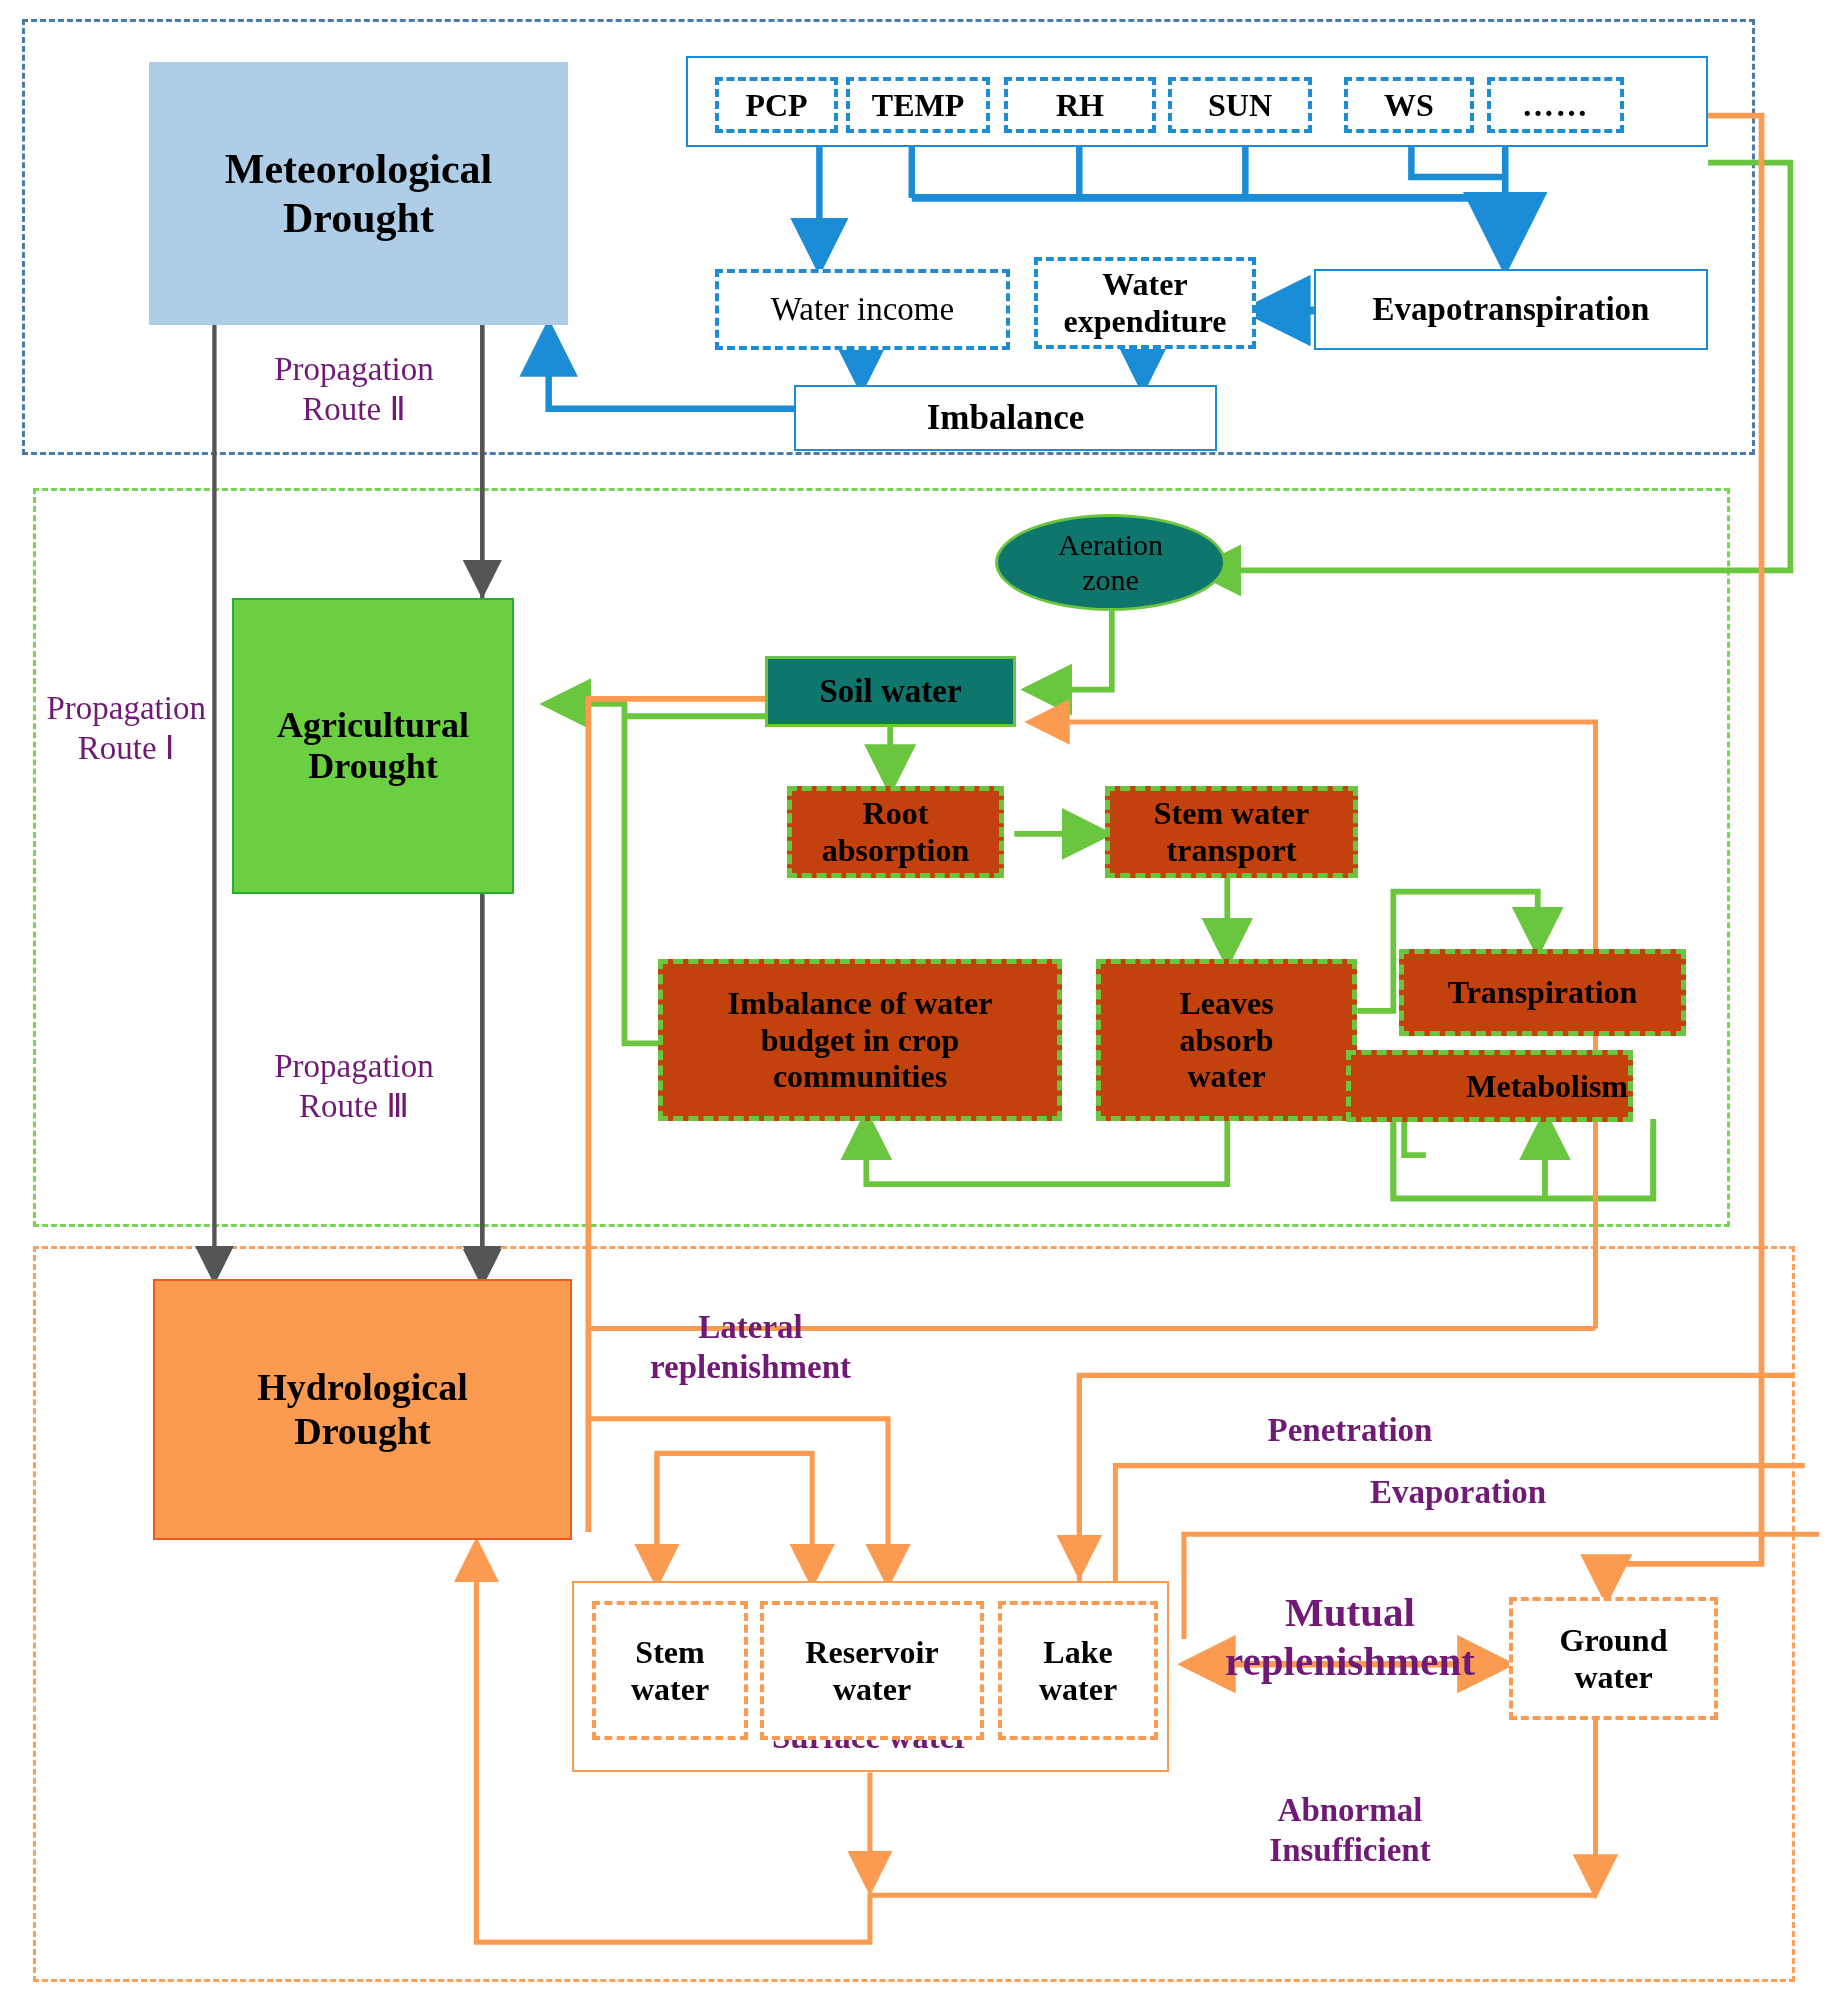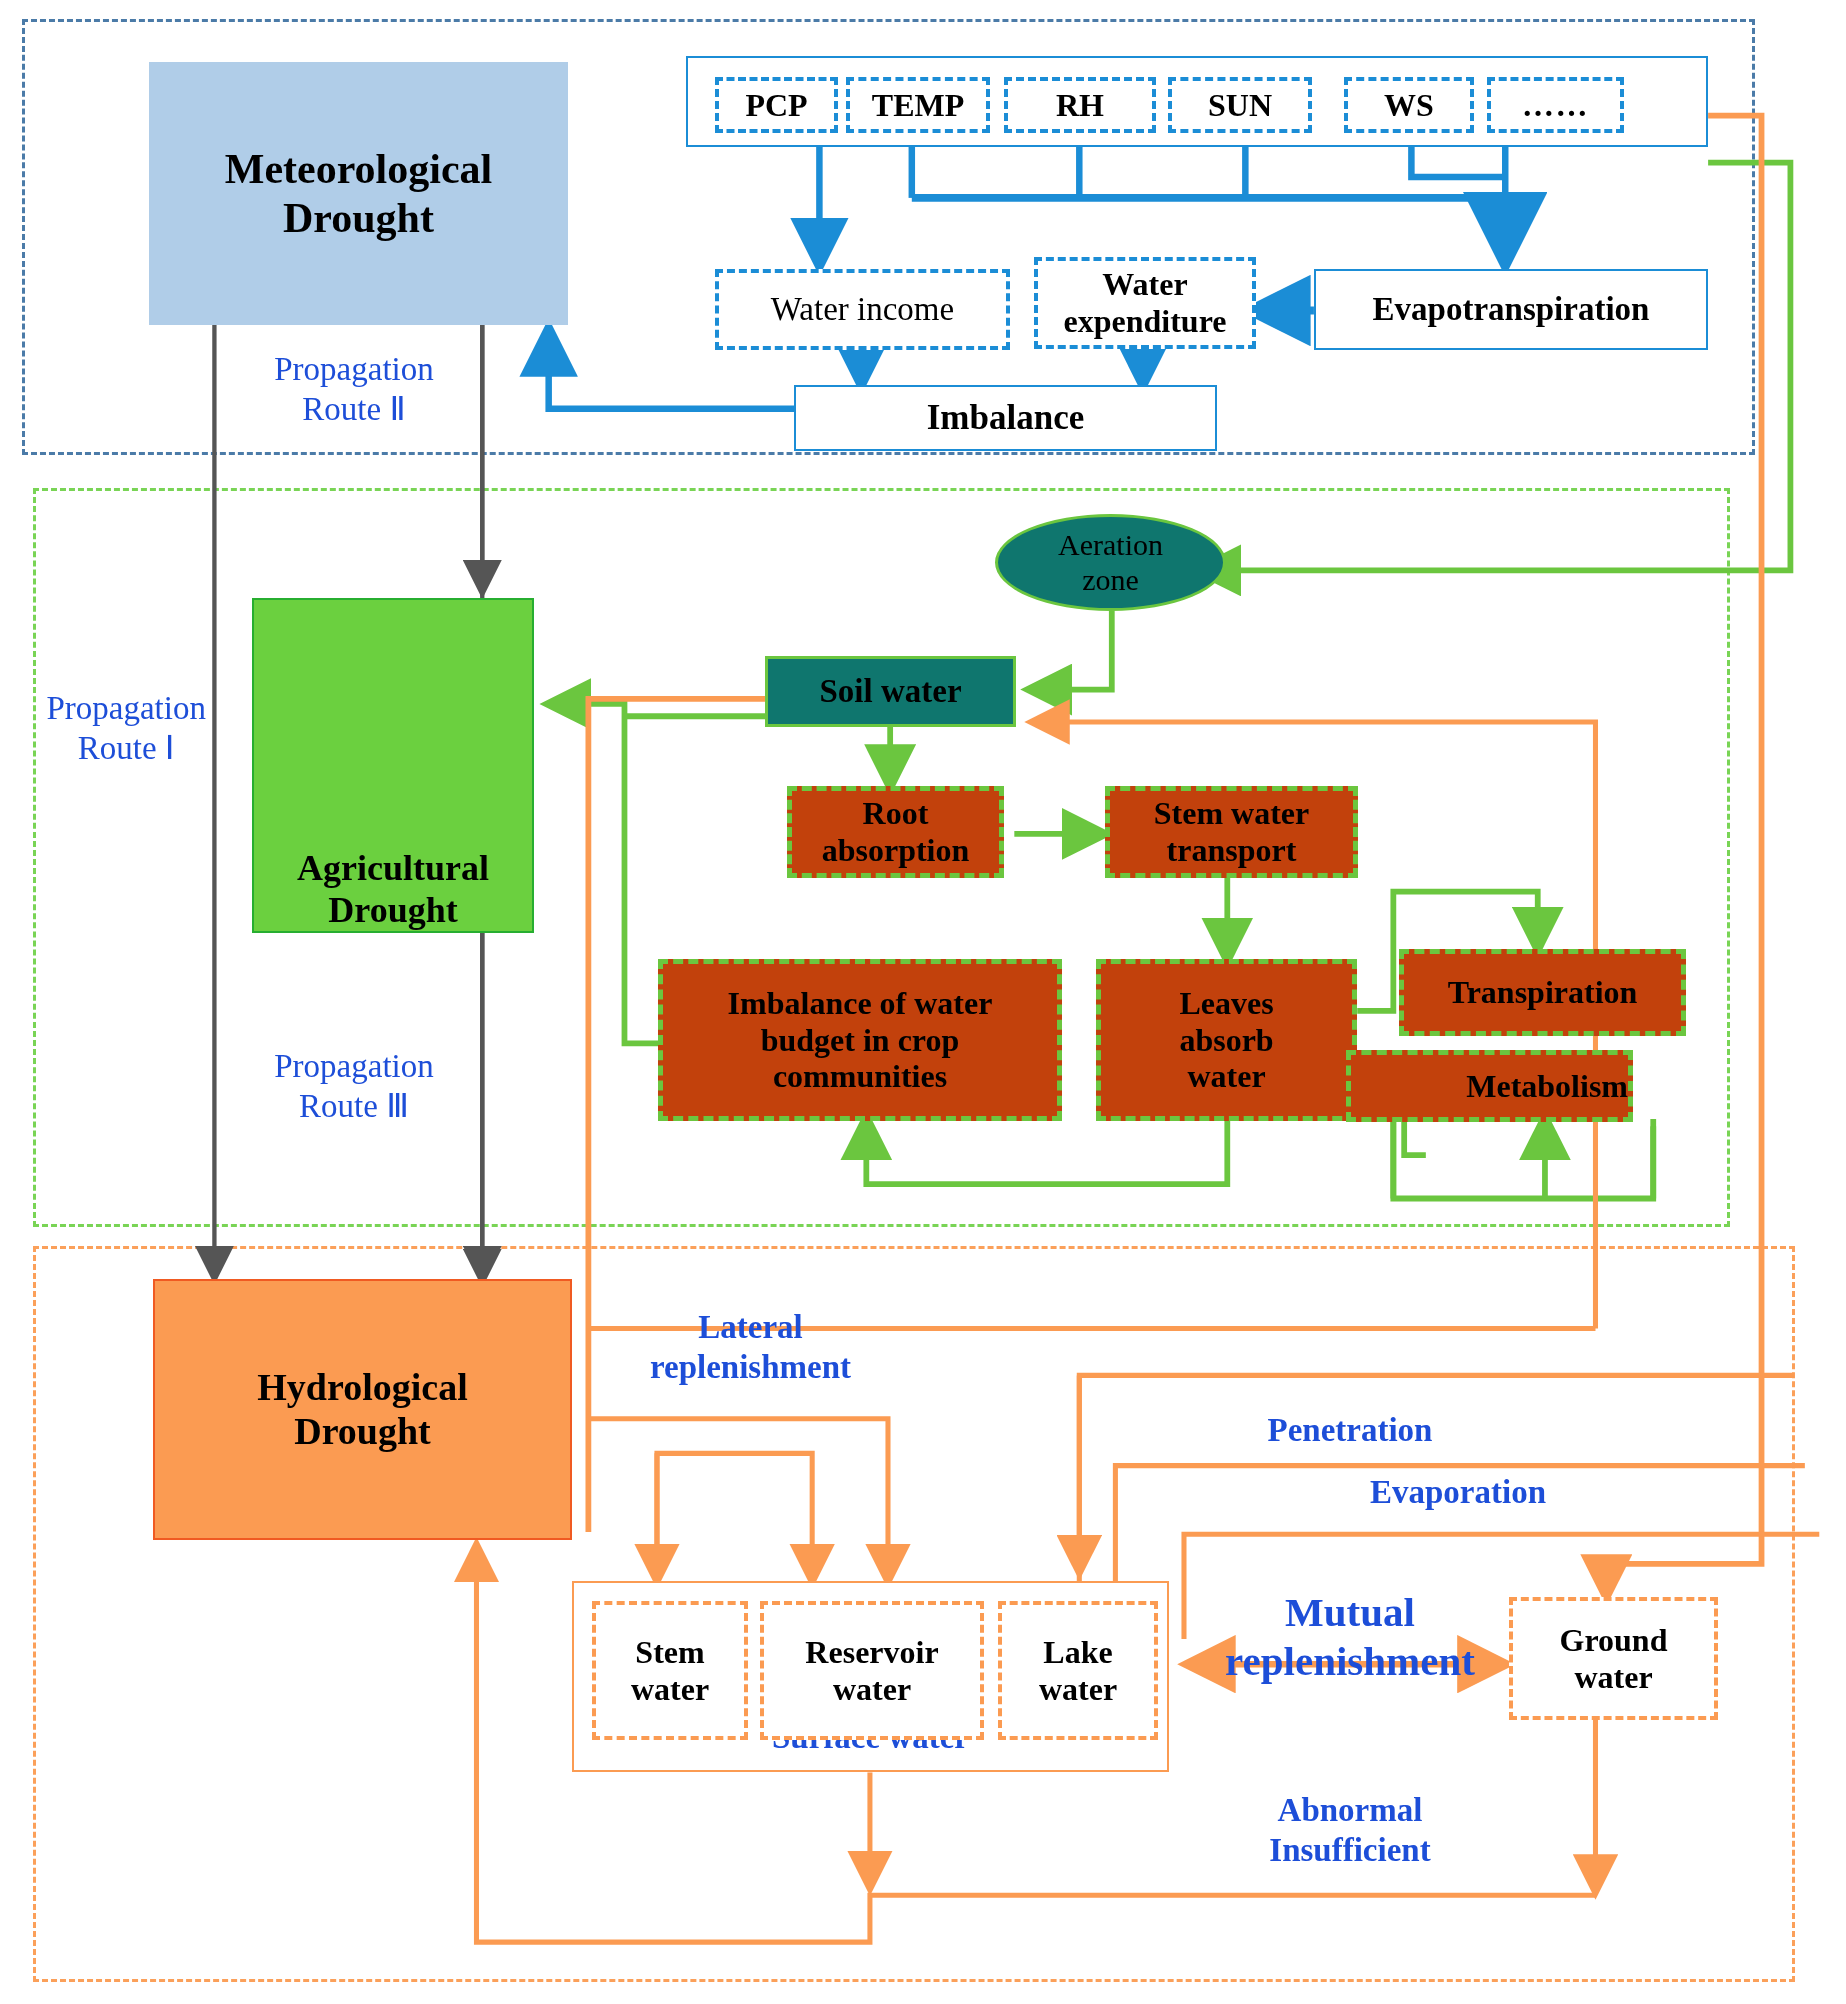--- a/index.html
+++ b/index.html
@@ -22,21 +22,21 @@
   .solid-orange{border:2.9px solid #FB9B52;background:#fff;}
   .dash-orange{border:4.3px dashed #FB9B52;background:#fff;}
 
   .big{font-weight:bold;}
   .fill-met{background:#B0CDE8;border:none;}
   .fill-agr{background:#6BD03F;border:2.9px solid #27AE30;}
   .fill-hyd{background:#FB9B52;border:2.9px solid #F05A22;}
 
   .ellipse{border-radius:50%;}
 
-  .lbl{position:absolute;color:#1d4ed8;text-align:center;line-height:1.2;}
+  .lbl{position:absolute;color:#701a75;text-align:center;line-height:1.2;}
 
   
   #wires{position:absolute;left:0;top:0;width:1846px;height:2005px;pointer-events:none;}
 </style>
 </head>
 <body>
 
 <div id="stage">
 
   <div class="zone zone-met" style="left:21.7px;top:19px;width:1733px;height:436px;"></div>
@@ -189,21 +189,21 @@
   </div>
 
   <div class="node solid-blue big" style="left:1314px;top:269px;width:394px;height:81px;font-size:33px;">
       <span>Evapotranspiration</span>
     </div>
 
   <div class="node solid-blue big" style="left:794px;top:385px;width:423px;height:66px;font-size:35px;">
       <span>Imbalance</span>
     </div>
 
-  <div class="node fill-agr big" style="left:252px;top:598px;width:282px;height:335px;font-size:36px;align-items:flex-end;">
+  <div class="node fill-agr big" style="left:232px;top:598px;width:282px;height:296px;font-size:36px;">
     <span>
       <span>Agricultural</span><br>
       <span>Drought</span>
     </span>
   </div>
 
   <div class="node solid-green ellipse" style="left:995px;top:514px;width:231px;height:97px;font-size:30px;">
     <span>
       <span>Aeration</span><br>
       <span>zone</span>

